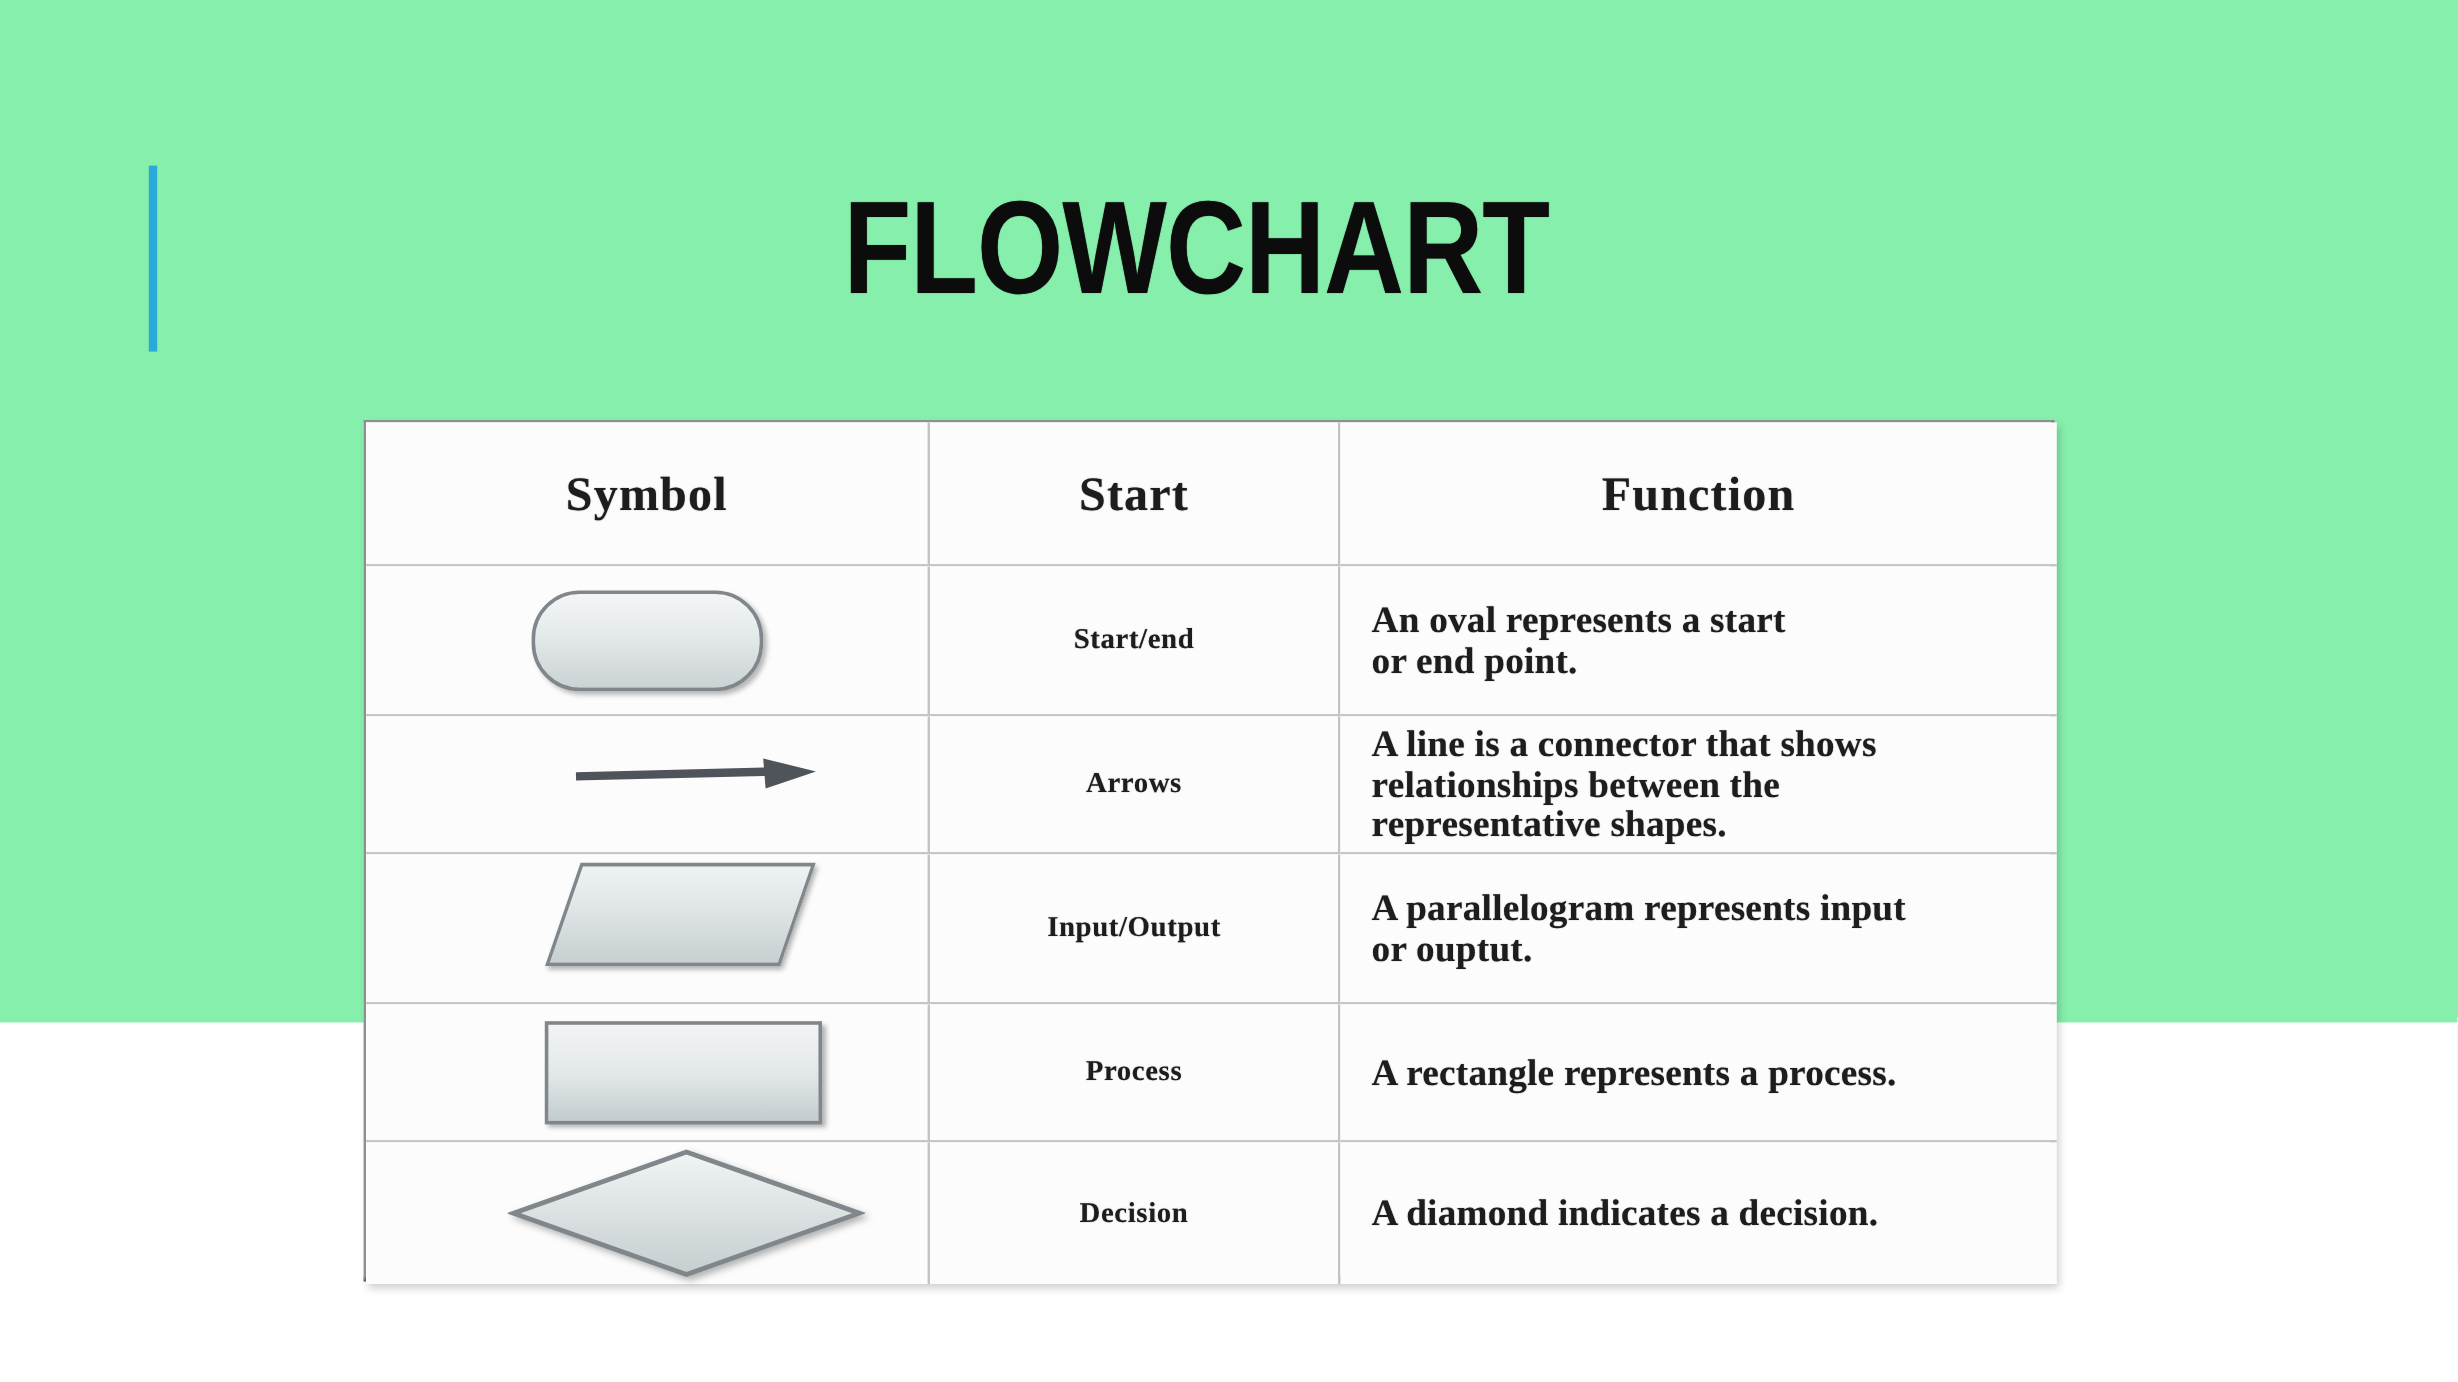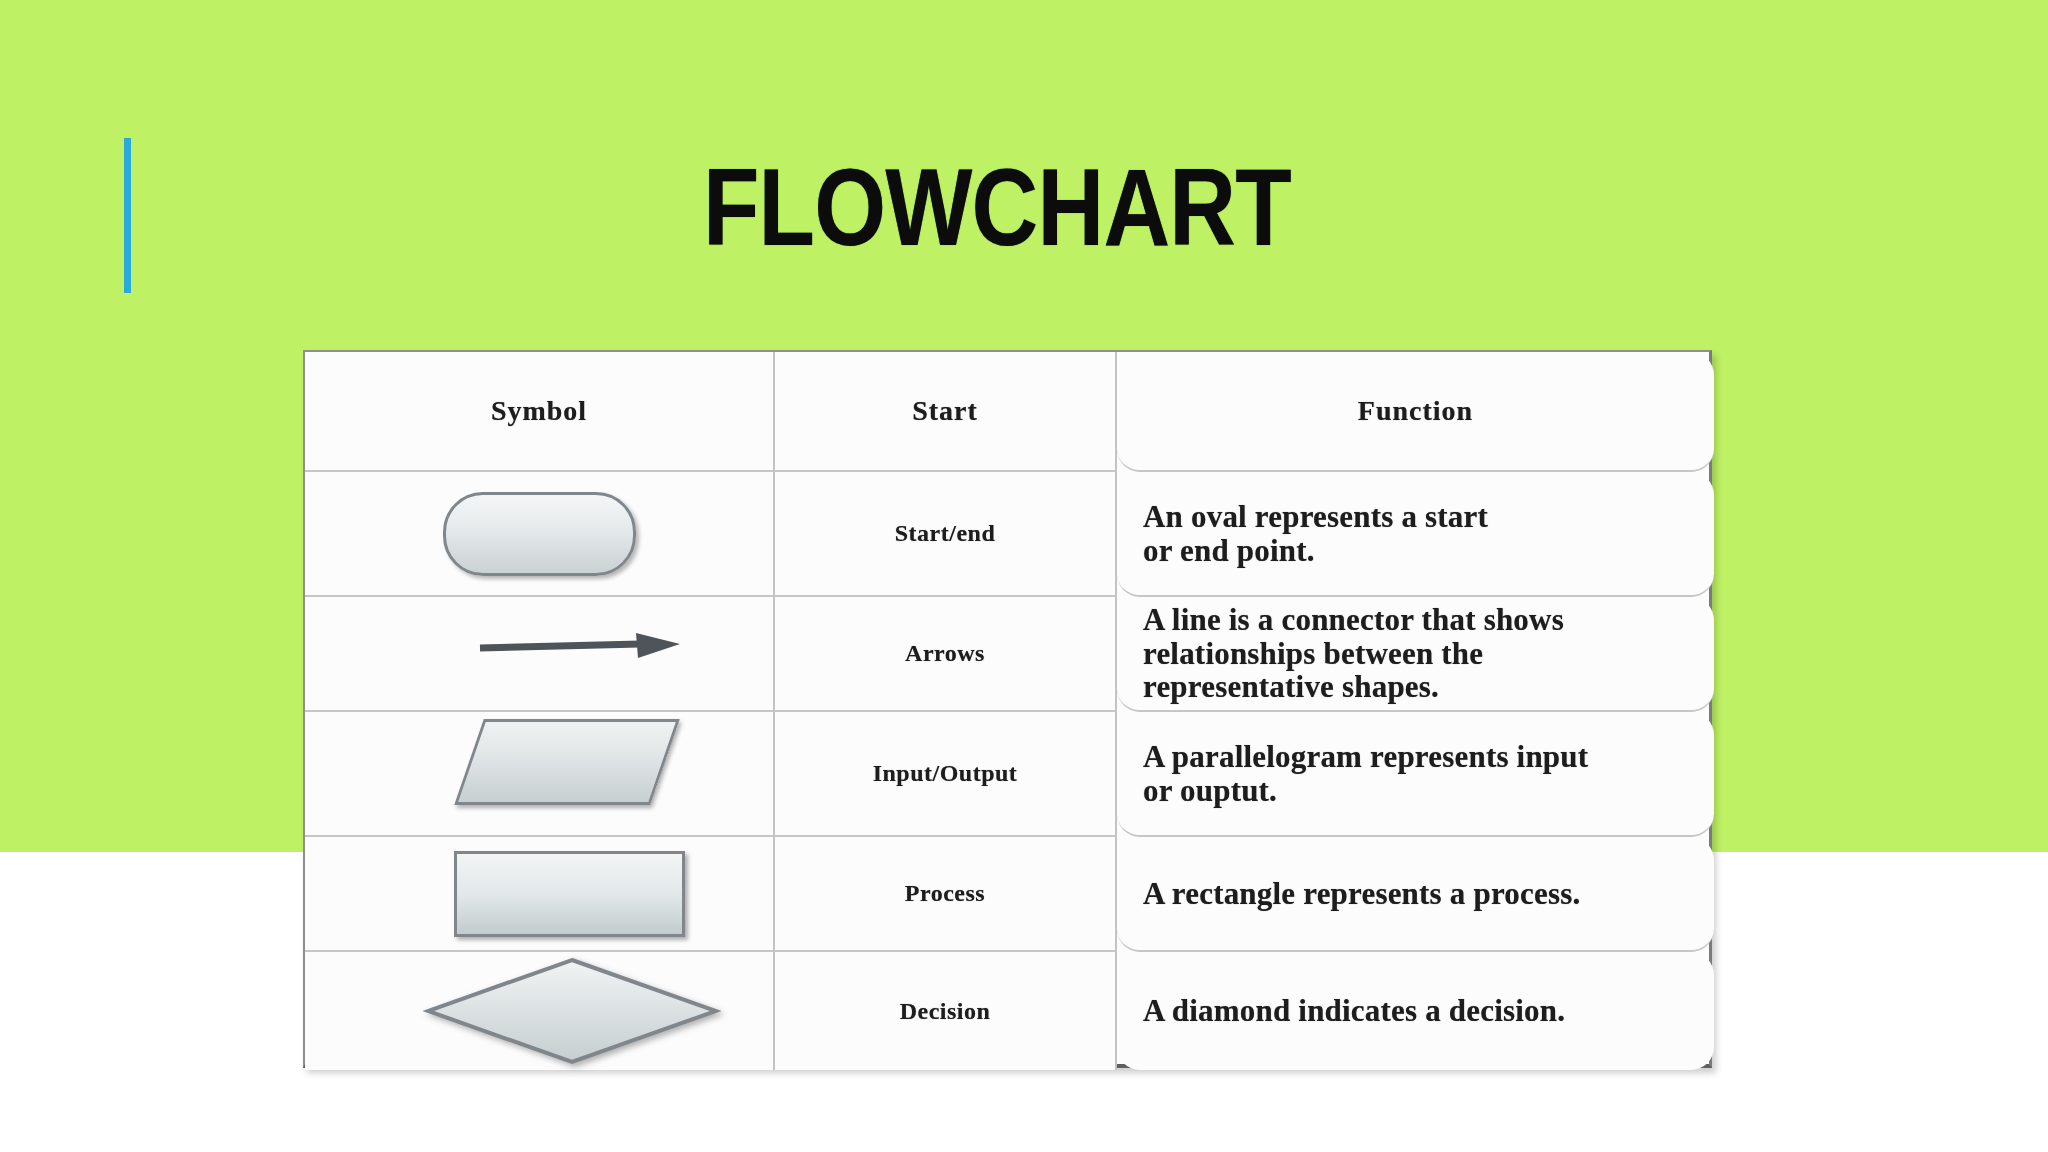--- a/index.html
+++ b/index.html
@@ -8,21 +8,21 @@
     width: 2048px;
     height: 1152px;
     background: #ffffff;
     overflow: hidden;
     font-family: "Liberation Serif", serif;
   }
   .slide {
     position: relative;
     width: 2048px;
     height: 852px;
-    background: #bef264;
+    background: #86efac;
   }
 
   
   .accent-bar {
     position: absolute;
     left: 124px;
     top: 138px;
     width: 7px;
     height: 155px;
     background: #29a9dc;
@@ -66,25 +66,25 @@
   .cell {
     box-sizing: border-box;
     border-right: 2px solid #c3c3c3;
     border-bottom: 2px solid #c6c6c6;
     display: flex;
     align-items: center;
     justify-content: center;
     background: #fcfcfc;
     color: #1d1d1d;
   }
-  .cell.last-col { border-right: none; border-radius: 23px; }
+  .cell.last-col { border-right: none; }
   .cell.last-row { border-bottom: none; }
 
   .header-cell {
-    font-size: 28px;
+    font-size: 40px;
     font-weight: bold;
     letter-spacing: 1px;
     text-shadow: 0 0 1px rgba(0,0,0,0.5);
   }
   .name-cell {
     font-size: 24px;
     font-weight: bold;
     letter-spacing: 0.5px;
     text-shadow: 0 0 1px rgba(0,0,0,0.45);
   }

